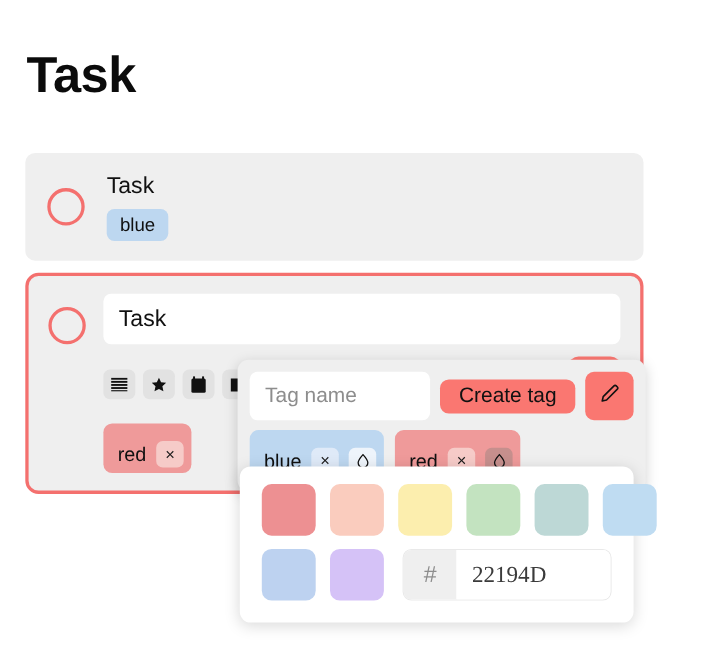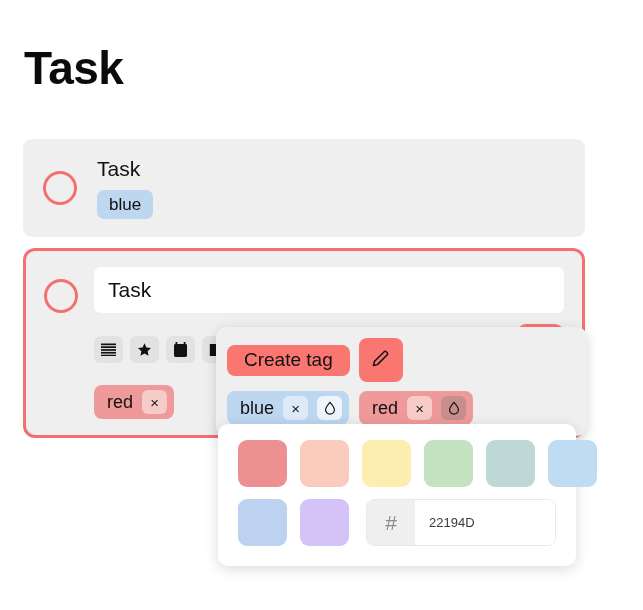--- a/index.html
+++ b/index.html
@@ -161,21 +161,21 @@
     gap: 8px;
     align-items: center;
   }
 
   .chip-removable {
     display: inline-flex;
     align-items: center;
     border-radius: 8px;
     font-size: 18px;
     color: #101010;
-    padding: 5px 7px 5px 13px;
+    padding: 16px 7px 5px 13px;
     gap: 9px;
   }
   .chip-removable.red  { background: #ef9a9a; }
   .chip-removable.blue { background: #bdd7f0; }
 
   .chip-x {
     width: 25px;
     height: 24px;
     border-radius: 6px;
     display: flex;
@@ -316,22 +316,22 @@
     justify-content: center;
     font-size: 21px;
     color: #8d8d8d;
     flex: 0 0 auto;
   }
   .hex-input {
     flex: 1 1 auto;
     border: none;
     outline: none;
     background: #ffffff;
-    font-size: 13px;
-    font-family: Liberation Sans, sans-serif;
+    font-size: 21px;
+    font-family: Liberation Serif, serif;
     color: #3b3b3b;
     padding: 0 14px;
     min-width: 0;
   }
 </style>
 </head>
 <body>
 
 <div class="page-title">Task</div>
 
@@ -405,20 +405,21 @@
           <span class="chip-x">×</span>
         </span>
       </div>
 
     </div>
   </div>
 </div>
 
 <div class="tag-popup">
   <div class="tag-popup-row">
+    <input class="tag-name-input" type="text" placeholder="Tag name" style="">
     <button class="create-tag-btn">Create tag</button>
     <div class="pencil-btn">
       <span>
         <svg width="21" height="21" viewBox="0 0 24 24">
           <path d="M4 20l1-4.5L16.2 4.3a1.6 1.6 0 0 1 2.3 0l1.2 1.2a1.6 1.6 0 0 1 0 2.3L8.5 19 4 20z" fill="none" stroke="#111" stroke-width="1.7" stroke-linejoin="round"></path>
         </svg>
       </span>
     </div>
   </div>
 

